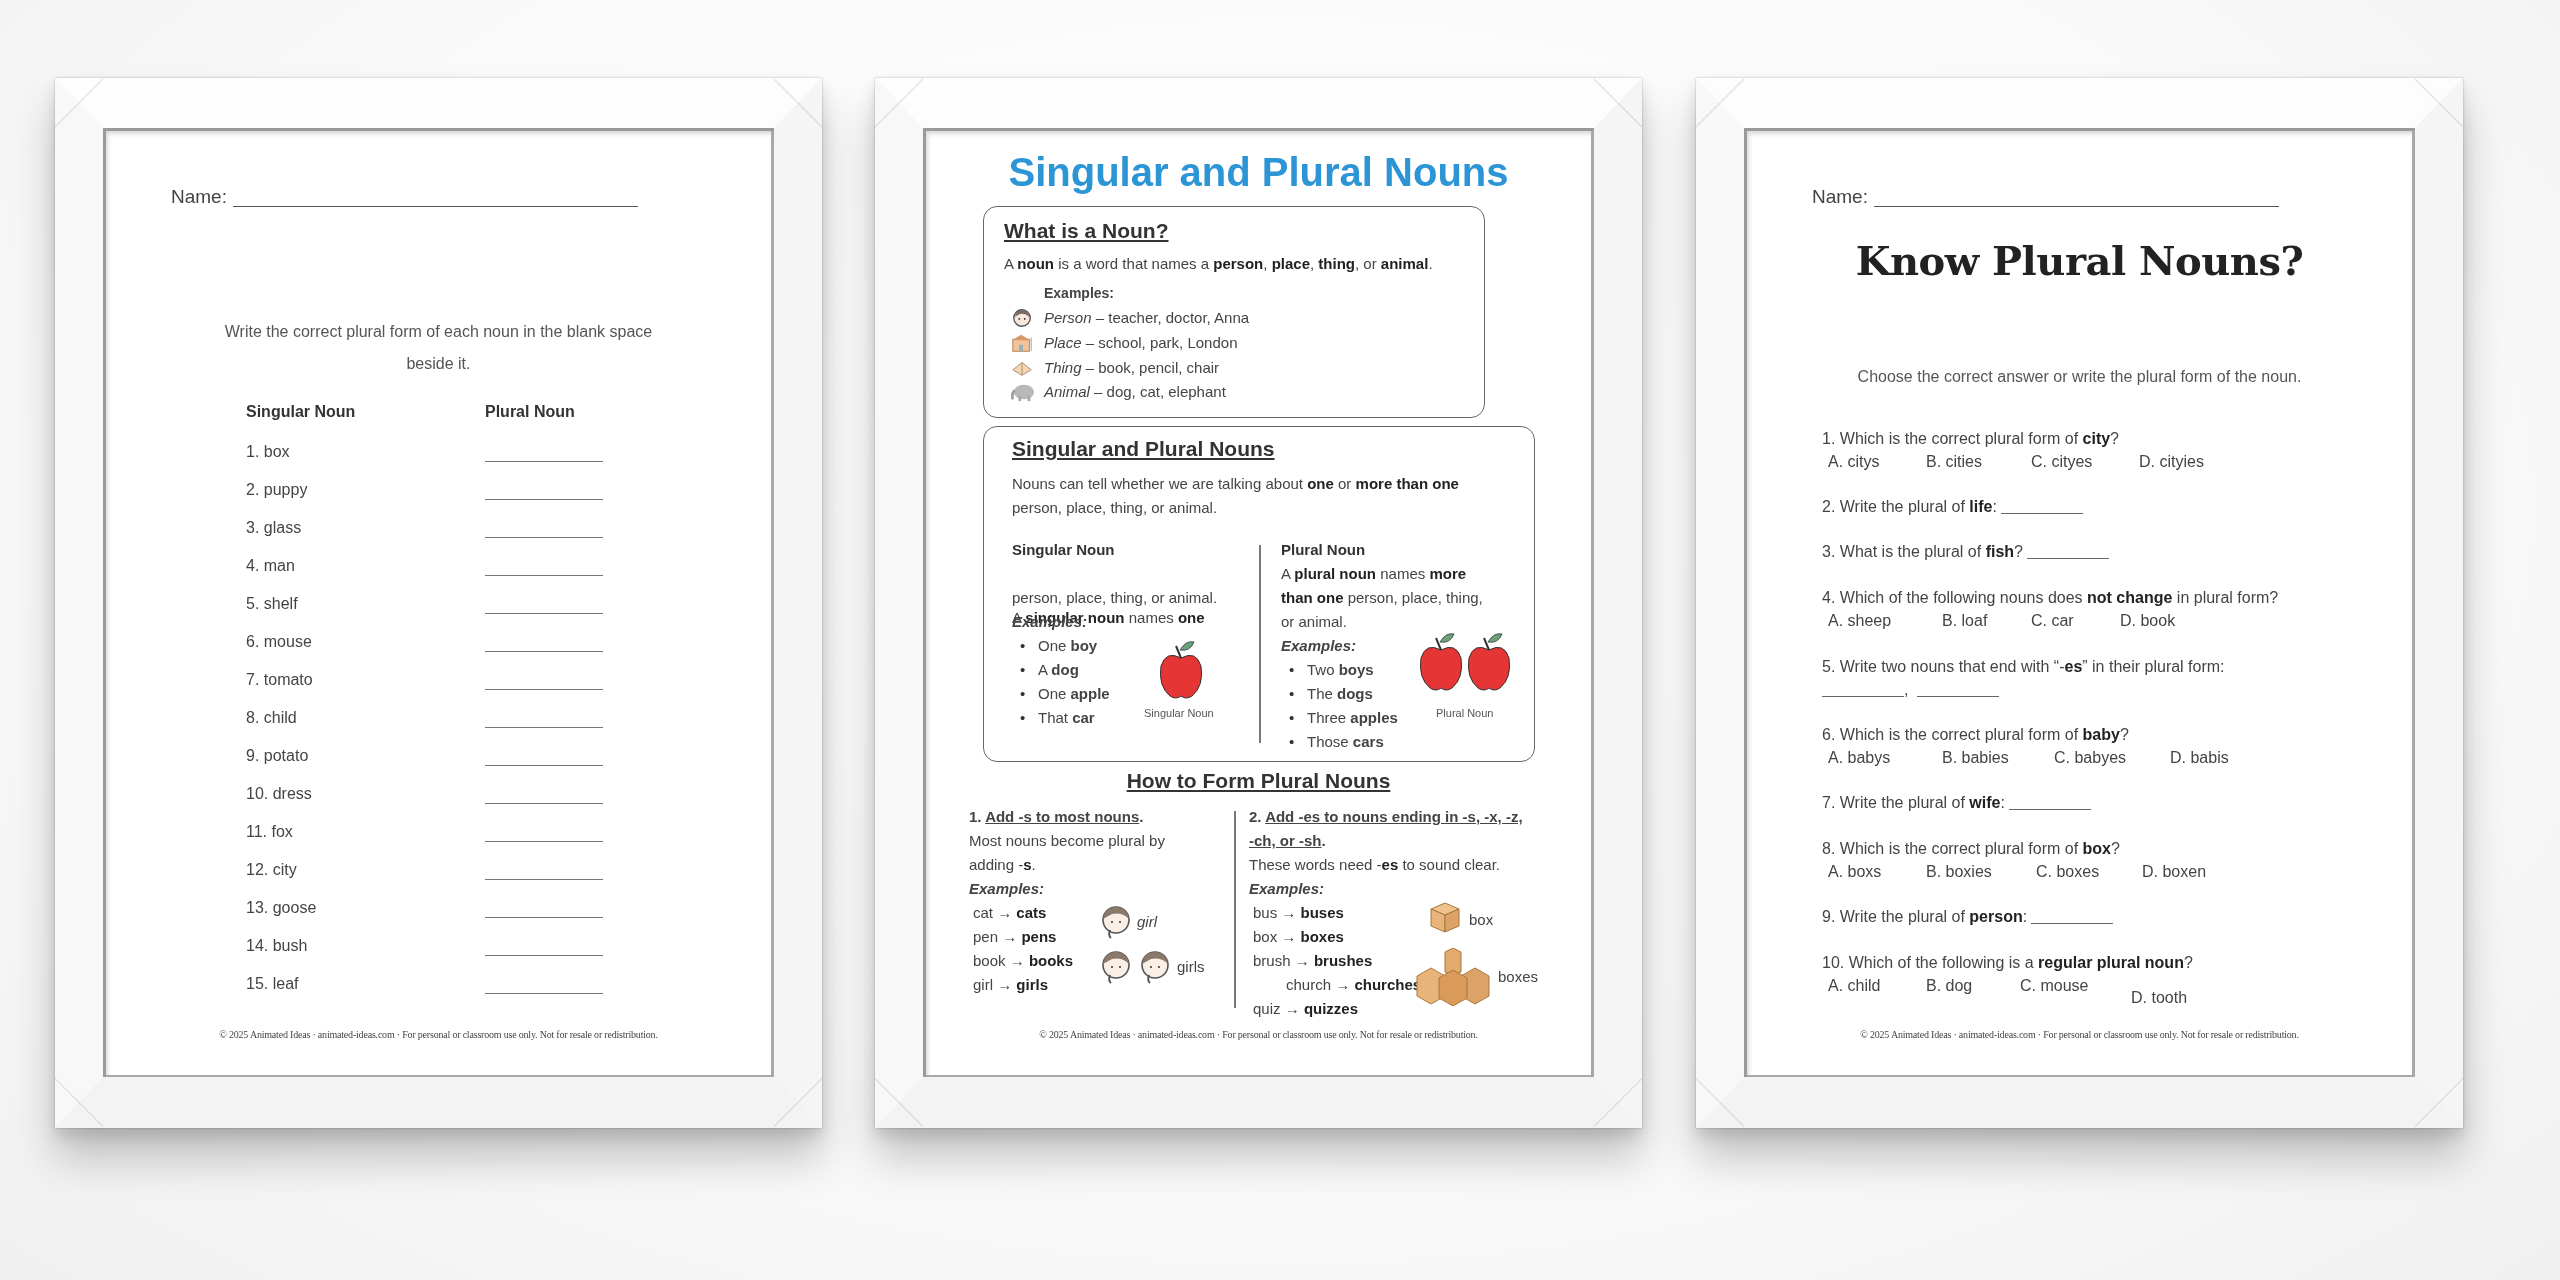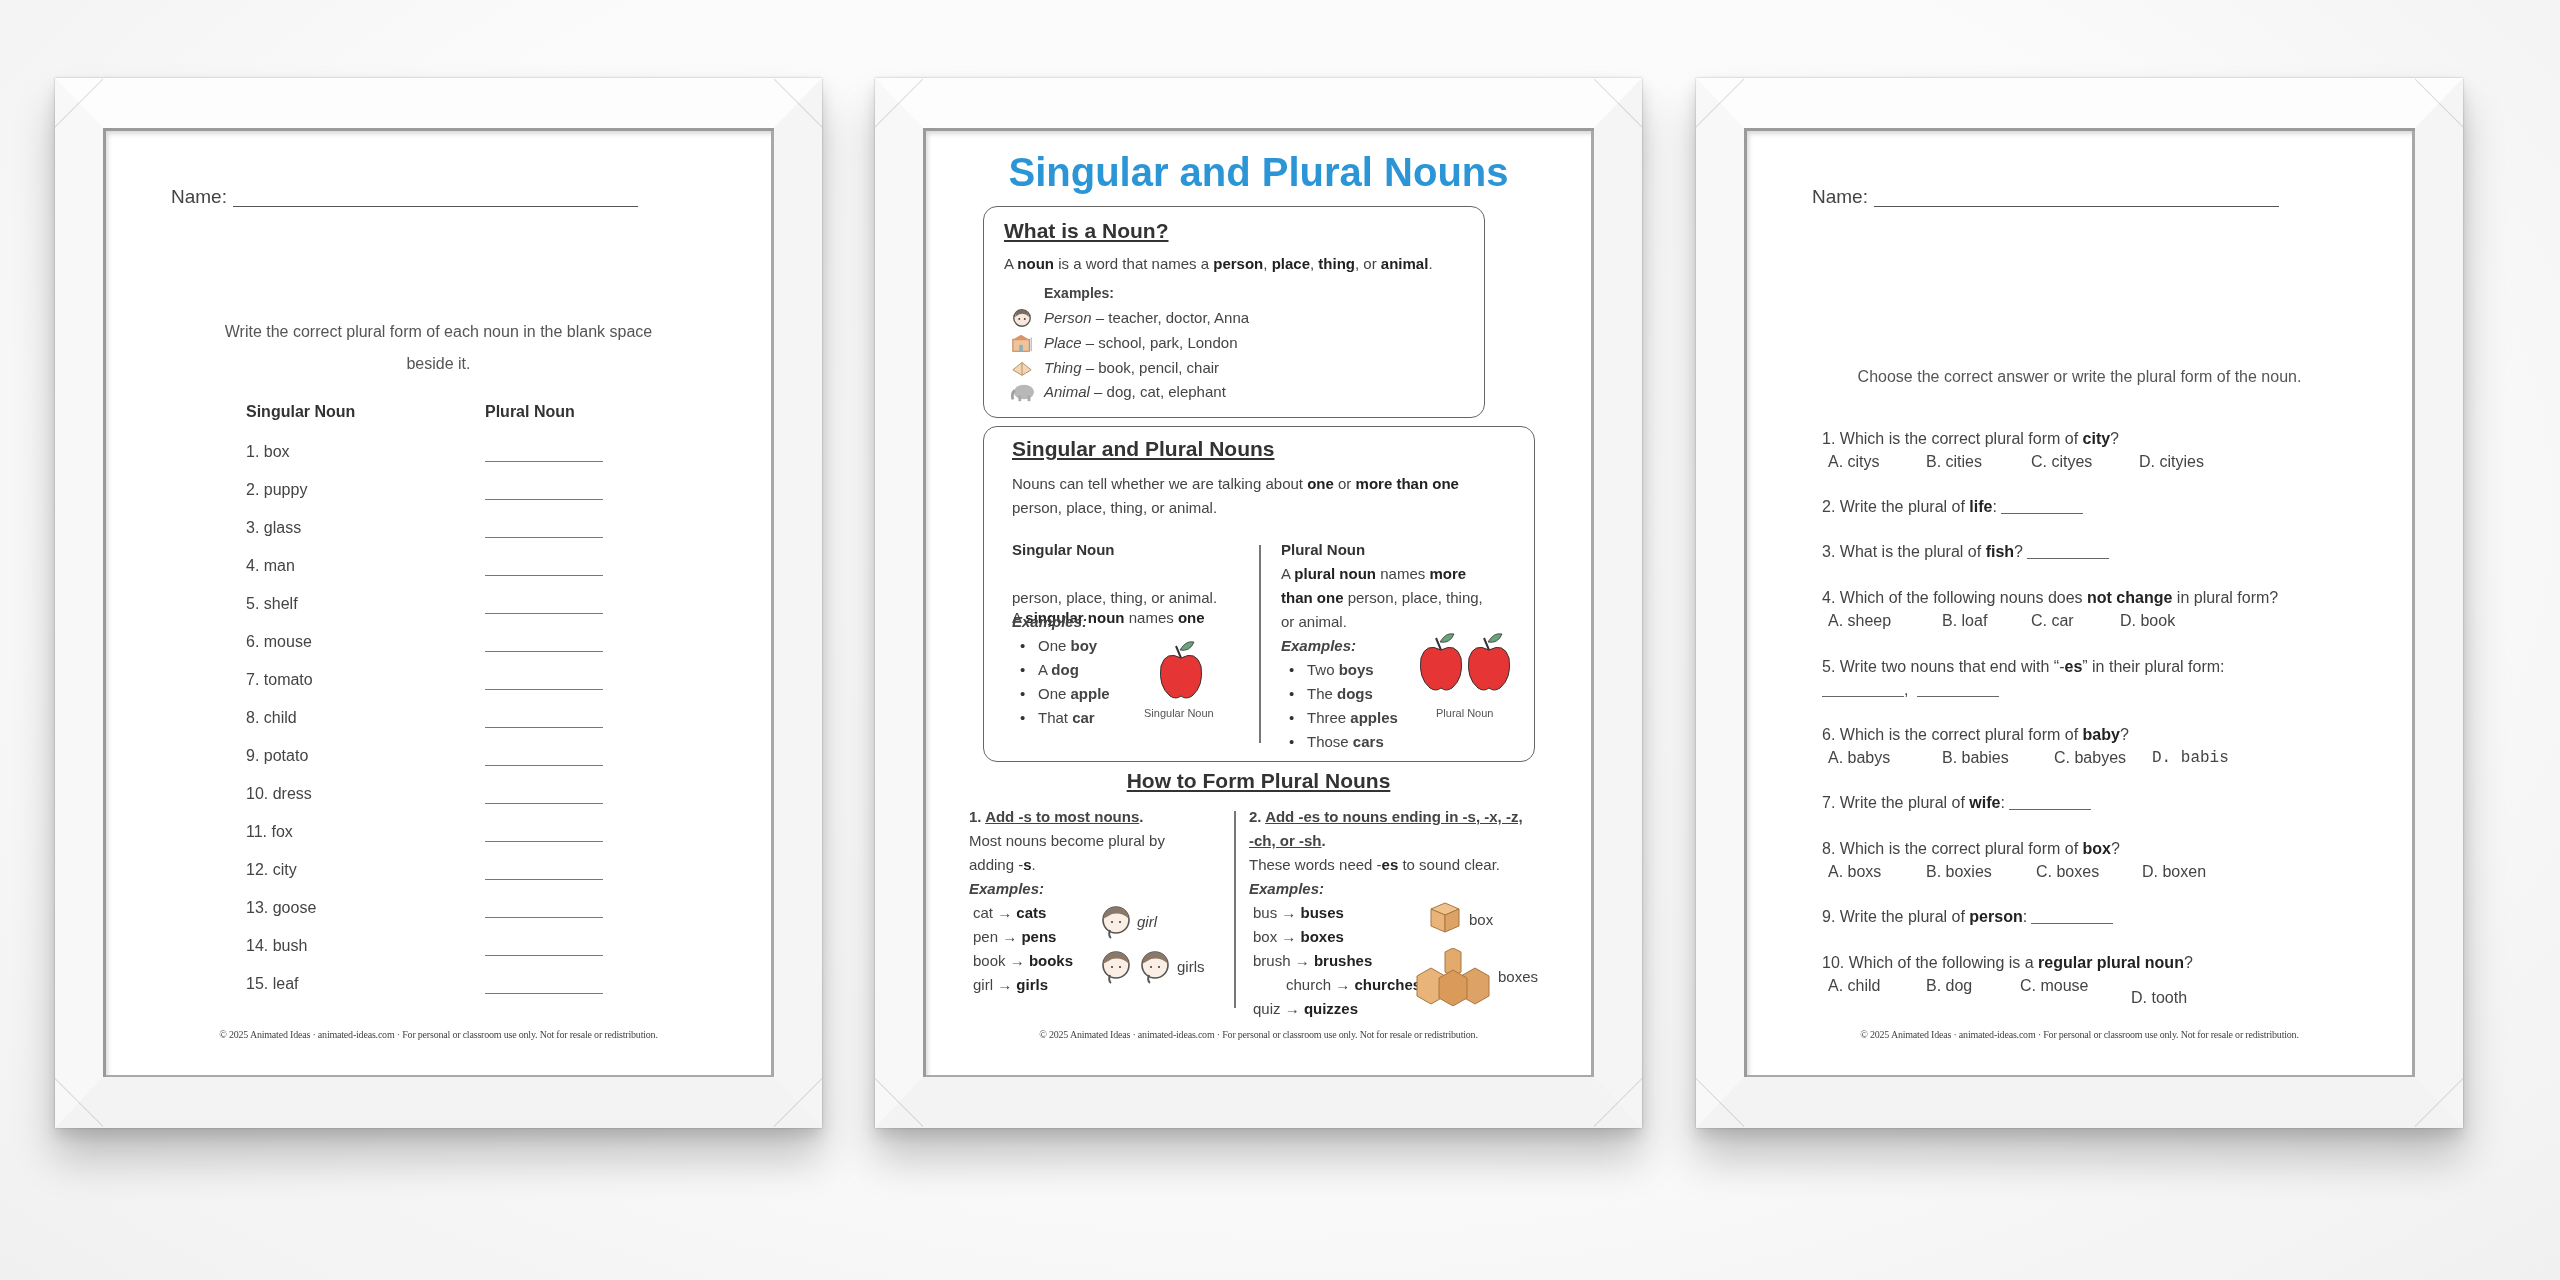--- a/index.html
+++ b/index.html
@@ -256,20 +256,21 @@
     <div class="t" style="left:575px; top:836px;">boxes</div>
 
     <div class="footer" style="top:901px;">© 2025 Animated Ideas · animated-ideas.com · For personal or classroom use only. Not for resale or redistribution.</div>
   </div>
 </div>
 
 <div class="frame" id="f3">
   <div class="paper">
     <div class="name-line"><span>Name:</span><span class="blank"></span></div>
     <div class="p3-title">
+        <div>Know Plural Nouns?</div>
       </div>
     <div class="p3-instr">Choose the correct answer or write the plural form of the noun.</div>
 
     <div class="q" style="top:302px;"><span>1. Which is the correct plural form of </span><b>city</b><span>?</span></div>
     <div class="opt" style="left:84px; top:325px;">A. citys</div>
     <div class="opt" style="left:182px; top:325px;">B. cities</div>
     <div class="opt" style="left:287px; top:325px;">C. cityes</div>
     <div class="opt" style="left:395px; top:325px;">D. cityies</div>
 
     <div class="q" style="top:370px;"><span>2. Write the plural of </span><b>life</b><span>:</span><span class="blank-inline"></span></div>
@@ -282,21 +283,21 @@
     <div class="opt" style="left:287px; top:484px;">C. car</div>
     <div class="opt" style="left:376px; top:484px;">D. book</div>
 
     <div class="q" style="top:530px;"><span>5. Write two nouns that end with “-</span><b>es</b><span>” in their plural form:</span></div>
     <div class="q" style="top:553px;"><span class="blank-inline" style="margin-left:0"></span>, <span class="blank-inline"></span></div>
 
     <div class="q" style="top:598px;"><span>6. Which is the correct plural form of </span><b>baby</b><span>?</span></div>
     <div class="opt" style="left:84px; top:621px;">A. babys</div>
     <div class="opt" style="left:198px; top:621px;">B. babies</div>
     <div class="opt" style="left:310px; top:621px;">C. babyes</div>
-    <div class="opt" style="left:408px; top:621px;font-family:Liberation Mono, monospace;">D. babis</div>
+    <div class="opt" style="left:426px; top:621px;">D. babis</div>
 
     <div class="q" style="top:666px;"><span>7. Write the plural of </span><b>wife</b><span>:</span><span class="blank-inline"></span></div>
 
     <div class="q" style="top:712px;"><span>8. Which is the correct plural form of </span><b>box</b><span>?</span></div>
     <div class="opt" style="left:84px; top:735px;">A. boxs</div>
     <div class="opt" style="left:182px; top:735px;">B. boxies</div>
     <div class="opt" style="left:292px; top:735px;">C. boxes</div>
     <div class="opt" style="left:398px; top:735px;">D. boxen</div>
 
     <div class="q" style="top:780px;"><span>9. Write the plural of </span><b>person</b><span>:</span><span class="blank-inline"></span></div>

